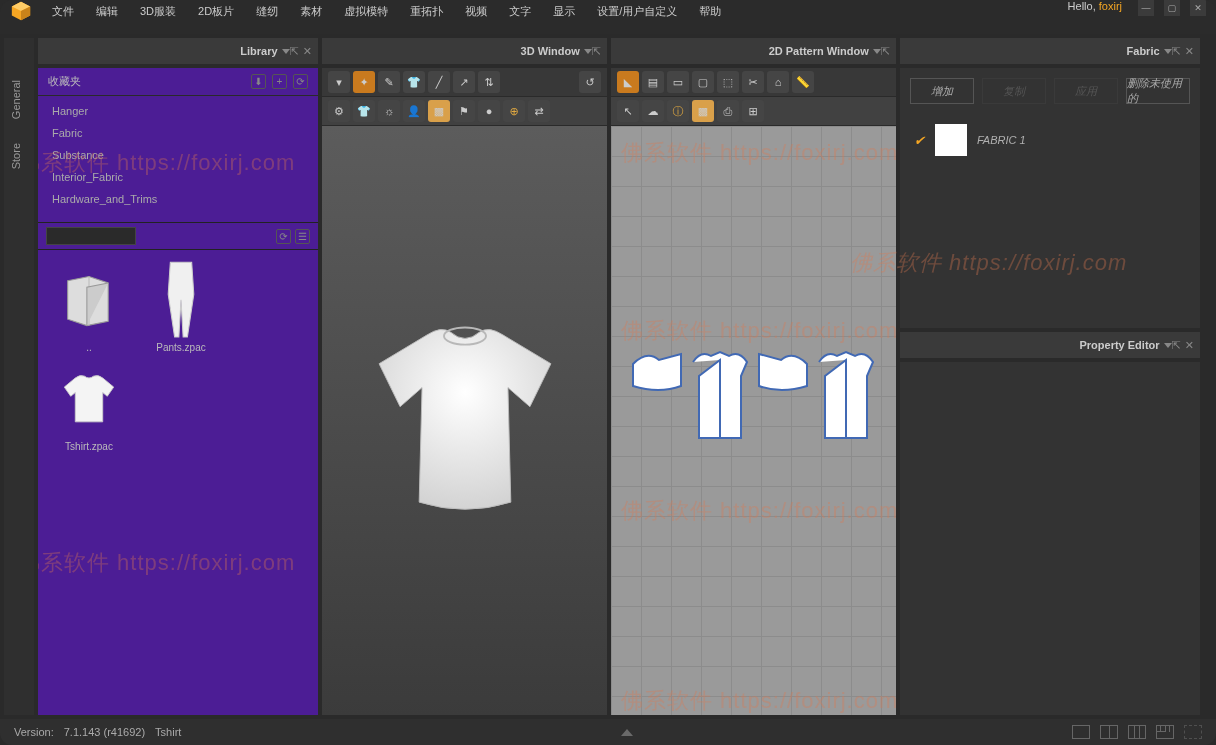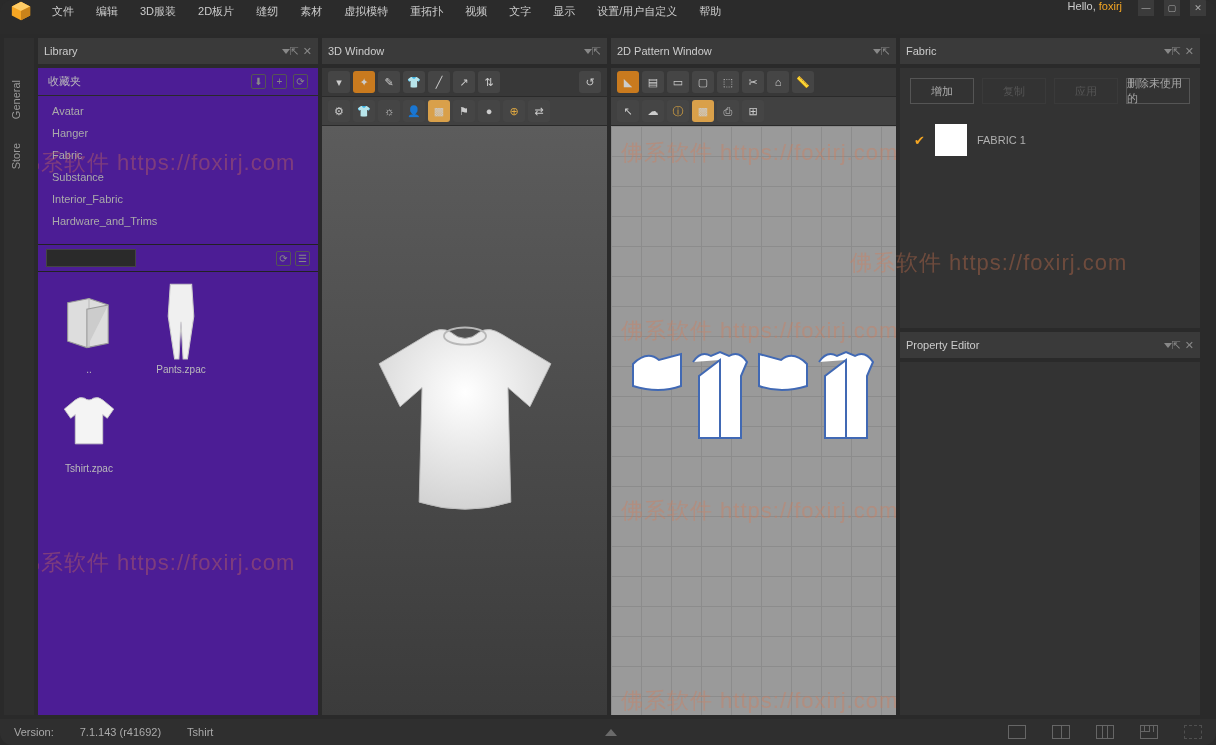--- a/index.html
+++ b/index.html
@@ -11,21 +11,21 @@
 .logo { width: 22px; height: 22px; margin-right: 6px; }
 .menu-item { padding: 4px 8px; color: #ccc; cursor: default; }
 .menu-gap { flex: 1; }
 .hello { color: #ccc; margin-right: 6px; }
 .hello .user { color: #f5a623; }
 .winbtn { width: 16px; height: 16px; background: #3b3b3b; margin-left: 4px; display:flex; align-items:center; justify-content:center; color:#aaa; font-size:9px; }
 
 
 .main { flex: 1; display: grid; grid-template-columns: 30px 280px 285px 285px 300px; grid-template-rows: 26px 1fr; gap: 4px; padding: 4px; background: #2a2a2a; overflow:hidden;}
 .panel-tab { background: #3a3a3a; height: 26px; display: flex; align-items: center; justify-content: center; position: relative; padding: 0 6px; }
-.panel-tab .title { flex:1; text-align:left; color:#ccc; }
+.panel-tab .title { flex:1; text-align:right; color:#ccc;font-weight:bold; }
 .panel-tab .dd { width:0; height:0; border-left:4px solid transparent; border-right:4px solid transparent; border-top:5px solid #888; margin-left:4px;}
 .panel-tab .pin { margin-left:auto; font-size:10px; color:#888; display:flex; gap:4px; align-items:center;}
 .panel-body { background: #4c1d95; display:flex; flex-direction:column; overflow:hidden;}
 
 
 .vtabs { grid-row: 1 / span 2; display:flex; flex-direction:column; background:#2f2f2f; padding-top:30px;}
 .vtab { writing-mode: vertical-rl; text-orientation: mixed; transform: rotate(180deg); padding: 12px 6px; color:#999; }
 
 
 .lib-head { display:flex; align-items:center; padding:6px 10px; gap:6px; border-bottom:1px solid #2a2a2a;}
@@ -58,21 +58,21 @@
 .fabric-panel { background:#333; flex:0 0 260px; display:flex; flex-direction:column;}
 .fab-btns { display:flex; gap:8px; padding:10px; }
 .fab-btn { flex:1; height:26px; border:1px solid #555; display:flex; align-items:center; justify-content:center; color:#aaa; font-size:11px;}
 .fab-btn.disabled { color:#555; border-color:#3a3a3a;}
 .fab-list { padding:10px 14px; display:flex; align-items:center; gap:10px;}
 .check { color:#f5a623; font-size:13px;}
 .swatch { width:32px; height:32px; background:#fff;}
 .prop-panel { background:#333; flex:1;}
 
 
-.statusbar { height:26px; background:#2f2f2f; display:flex; align-items:center; padding:0 14px; gap:26px; color:#aaa;}
+.statusbar { height:26px; background:#2f2f2f; display:flex; align-items:center; padding:0 14px; gap:10px; color:#aaa;}
 .status-gap { flex:1;}
 .tri-up { width:0; height:0; border-left:6px solid transparent; border-right:6px solid transparent; border-bottom:7px solid #6a6a6a;}
 .layout-ic { width:18px; height:14px; border:1px solid #666; display:flex;}
 .layout-ic div { border-right:1px solid #666; flex:1;}
 .layout-ic div:last-child{border:none;}
 
 
 .wm { position:absolute; color: rgba(220,120,80,0.35); font-size:22px; font-weight:400; pointer-events:none; white-space:nowrap; letter-spacing:1px;}
 </style>
 </head>
@@ -139,21 +139,20 @@
    </div>
 
    <div class="panel-body" style="grid-column:2; position:relative;">
      <div class="lib-head">
        <span>收藏夹</span>
        <div class="sm-icon">⬇</div>
        <div class="sm-icon">+</div>
        <div class="sm-icon">⟳</div>
      </div>
      <div class="tree">
-       <div class="tree-item">Avatar</div>
        <div class="tree-item">Hanger</div>
        <div class="tree-item">Fabric</div>
        <div class="tree-item">Substance</div>
        <div class="tree-item">Interior_Fabric</div>
        <div class="tree-item">Hardware_and_Trims</div>
      </div>
      <div class="lib-mid">
        <div class="box" style="width:90px;"></div>
        <span class="dd"></span>
        <div style="flex:1"></div>
@@ -272,21 +271,21 @@
 
    <div class="rightcol">
      <div class="panel-tab">
        <span class="title">Fabric</span>
           <span class="dd"></span>
        <span class="pin">
             <span>⇱</span>
             <span>✕</span>
           </span>
      </div>
-     <div class="fabric-panel" style="position:relative;">
+     <div class="fabric-panel" style="position:relative;font-style:italic;">
        <div class="fab-btns">
          <div class="fab-btn">增加</div>
          <div class="fab-btn disabled">复制</div>
          <div class="fab-btn disabled">应用</div>
          <div class="fab-btn">删除未使用的</div>
        </div>
        <div class="fab-list">
          <span class="check">✔</span>
          <div class="swatch"></div>
          <span>FABRIC 1</span>

